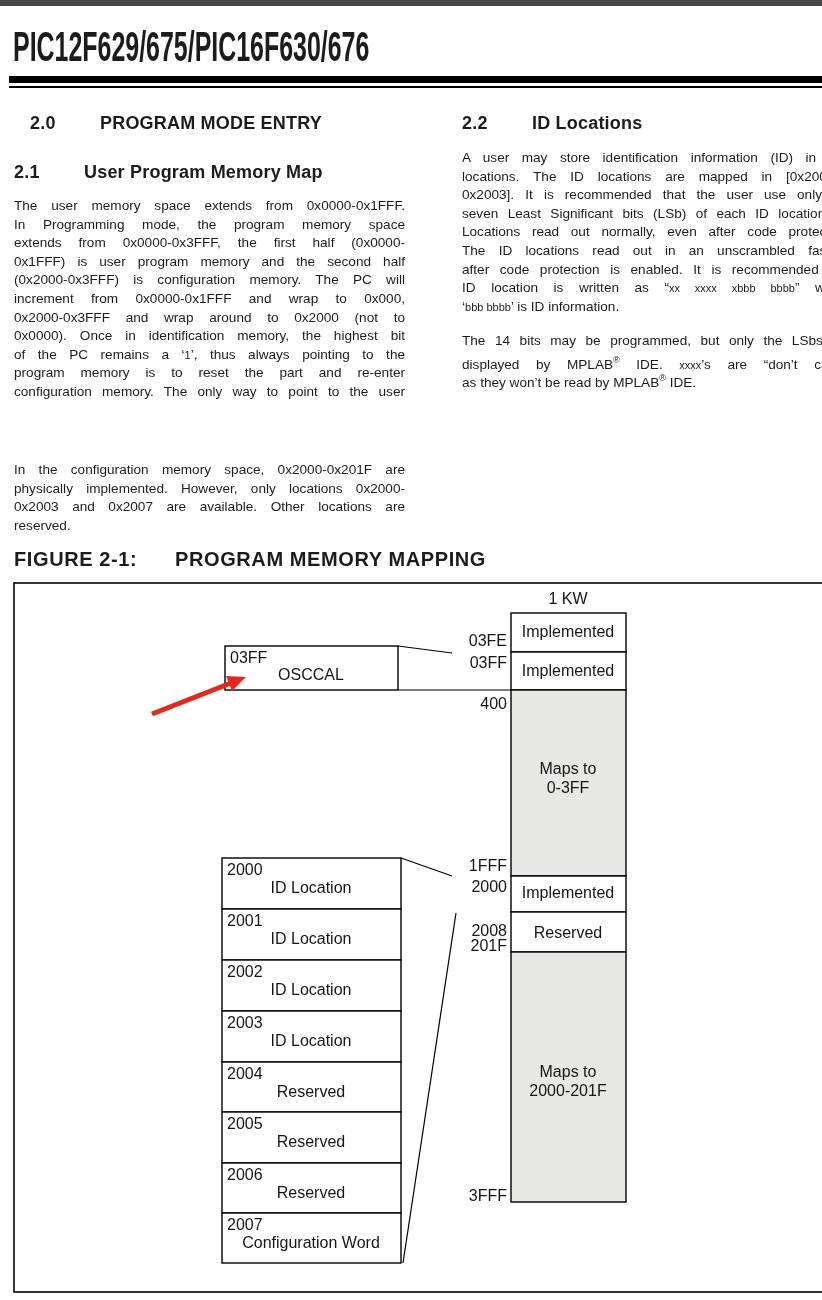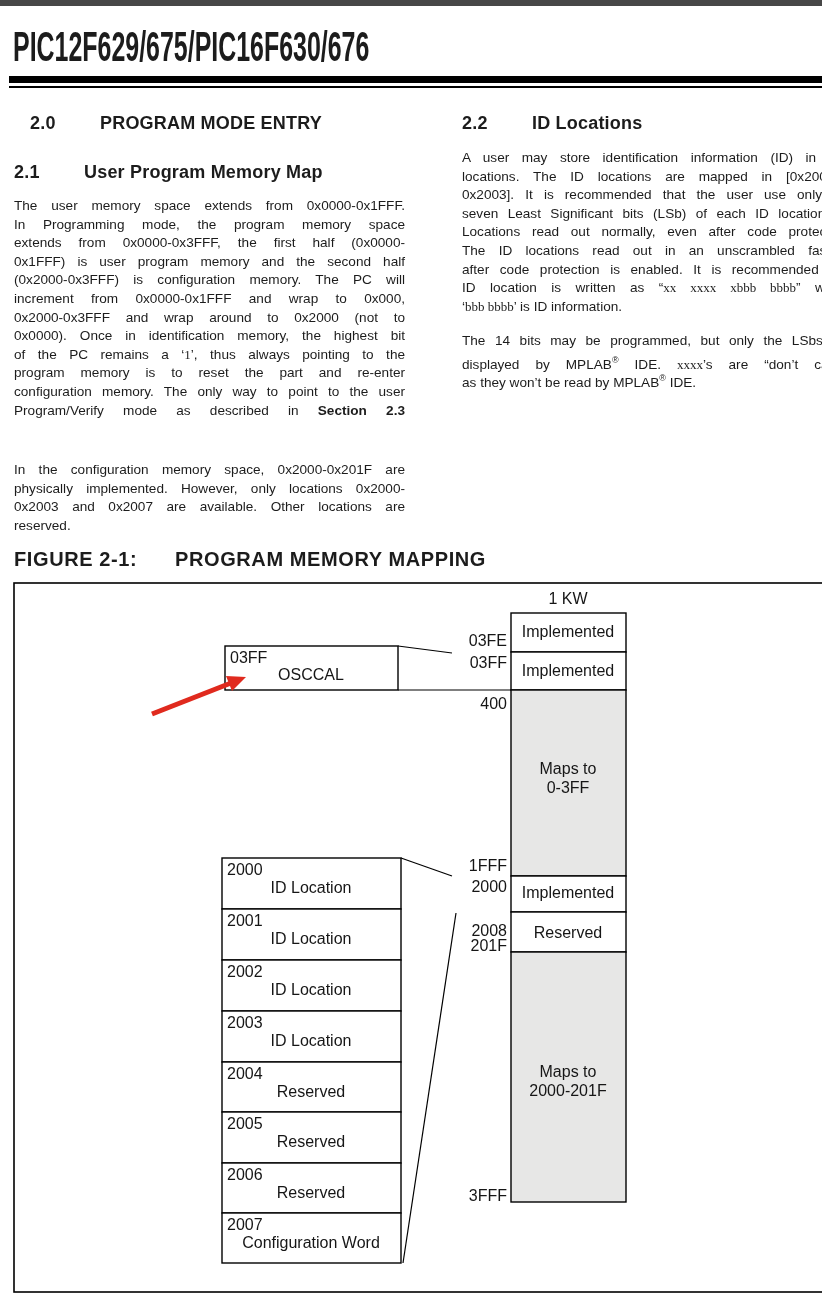--- a/index.html
+++ b/index.html
@@ -17,21 +17,21 @@
   #h21{left:14px;top:162px;}
   #h22{left:462px;top:113px;}
   .para{font-size:13.6px;}
   #lp1{left:14px;top:197px;width:391px;}
   #lp2{left:14px;top:461px;width:391px;}
   #rp1{left:462px;top:149px;width:390px;}
   #rp2{left:462px;top:332px;width:390px;}
   .tline{height:18.6px;line-height:18.6px;text-align:justify;text-align-last:justify;overflow:visible;white-space:nowrap;}
   .tline.last{text-align-last:left;}
   .seg-b{font-weight:bold;}
-  .seg-mono{font-family:Liberation Serif, serif;font-size:13px;}
+  .seg-mono{font-family:Liberation Sans, sans-serif;font-size:11px;}
   .seg-sup{vertical-align:super;font-size:9px;}
   #fig-caption{left:14px;top:548px;font-size:20px;font-weight:bold;letter-spacing:0.6px;white-space:nowrap;}
   .figlabel{display:inline-block;width:161px;letter-spacing:0.6px;}
   #figure-svg{left:0;top:0;}
   .box{fill:#ffffff;stroke:#000;stroke-width:1.4;}
   .gbox{stroke:#000;stroke-width:1.4;}
   .cl{stroke:#000;stroke-width:1.2;fill:none;}
   .frame{fill:none;stroke:#000;stroke-width:1.6;}
   text{font-family:"Liberation Sans",sans-serif;font-size:16px;fill:#161616;}
   .ctr{text-anchor:middle;}
@@ -61,21 +61,20 @@
     <div class="tline"><span>In Programming mode, the program memory space</span></div>
     <div class="tline"><span>extends from 0x0000-0x3FFF, the first half (0x0000-</span></div>
     <div class="tline"><span>0x1FFF) is user program memory and the second half</span></div>
     <div class="tline"><span>(0x2000-0x3FFF) is configuration memory. The PC will</span></div>
     <div class="tline"><span>increment from 0x0000-0x1FFF and wrap to 0x000,</span></div>
     <div class="tline"><span>0x2000-0x3FFF and wrap around to 0x2000 (not to</span></div>
     <div class="tline"><span>0x0000). Once in identification memory, the highest bit</span></div>
     <div class="tline"><span>of the PC remains a ‘</span><span class="seg-mono">1</span><span>’, thus always pointing to the</span></div>
     <div class="tline"><span>program memory is to reset the part and re-enter</span></div>
     <div class="tline"><span>configuration memory. The only way to point to the user</span></div>
-    <div class="tline"><span>Program/Verify mode as described in </span><span class="seg-b">Section 2.3</span></div>
   </div>
 <div id="lp2" class="abs para">
     <div class="tline"><span>In the configuration memory space, 0x2000-0x201F are</span></div>
     <div class="tline"><span>physically implemented. However, only locations 0x2000-</span></div>
     <div class="tline"><span>0x2003 and 0x2007 are available. Other locations are</span></div>
     <div class="tline last"><span>reserved.</span></div>
   </div>
 <div id="rp1" class="abs para">
     <div class="tline"><span>A user may store identification information (ID) in four</span></div>
     <div class="tline"><span>locations. The ID locations are mapped in [0x2000 :</span></div>

